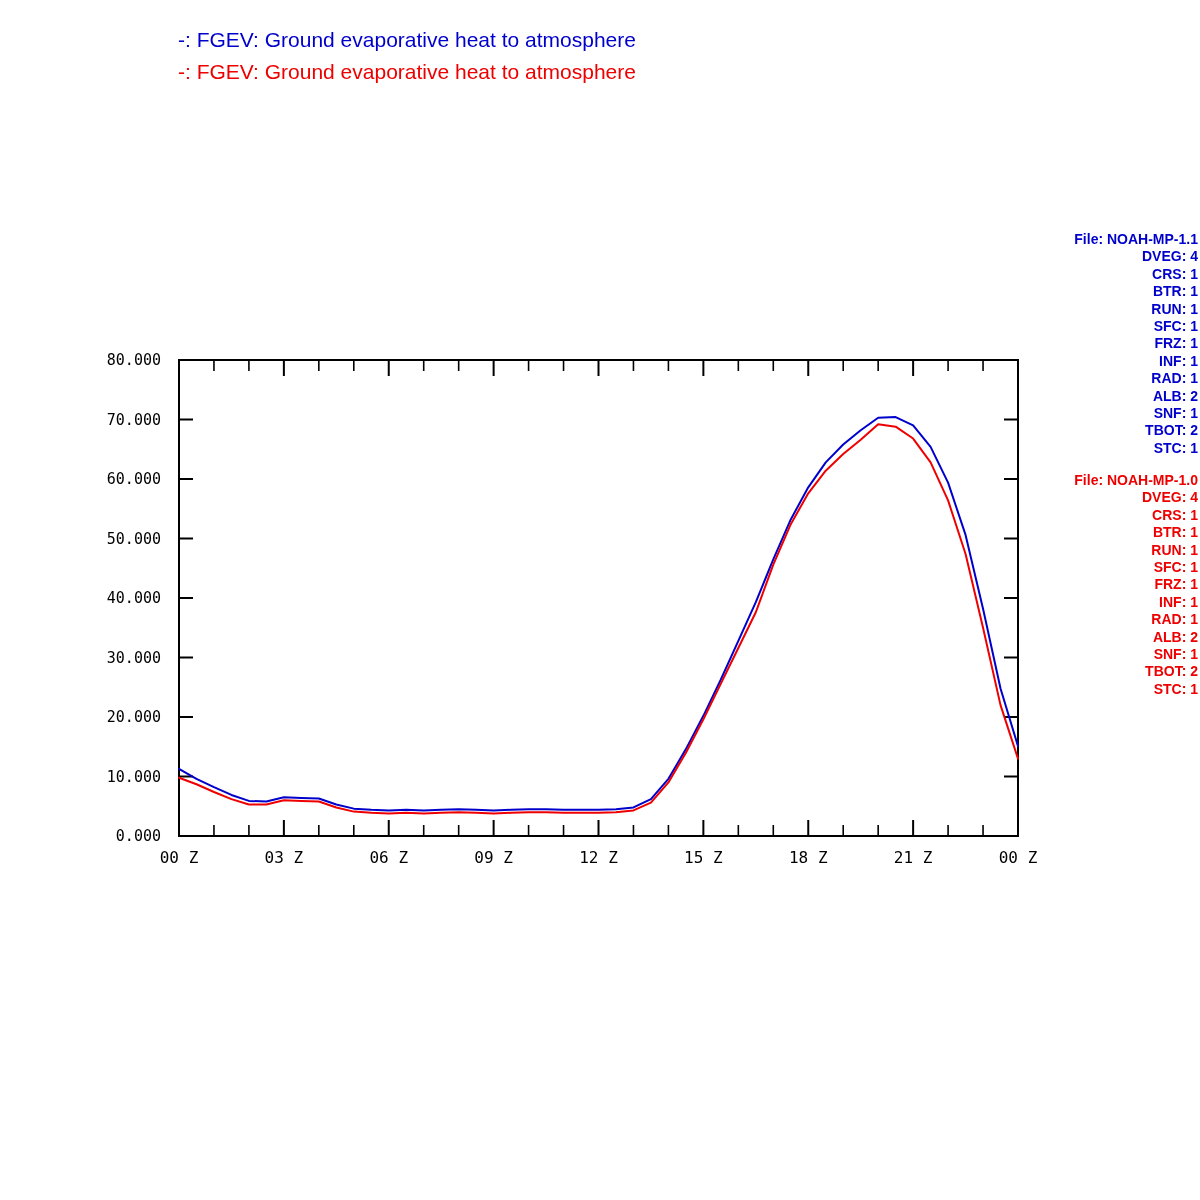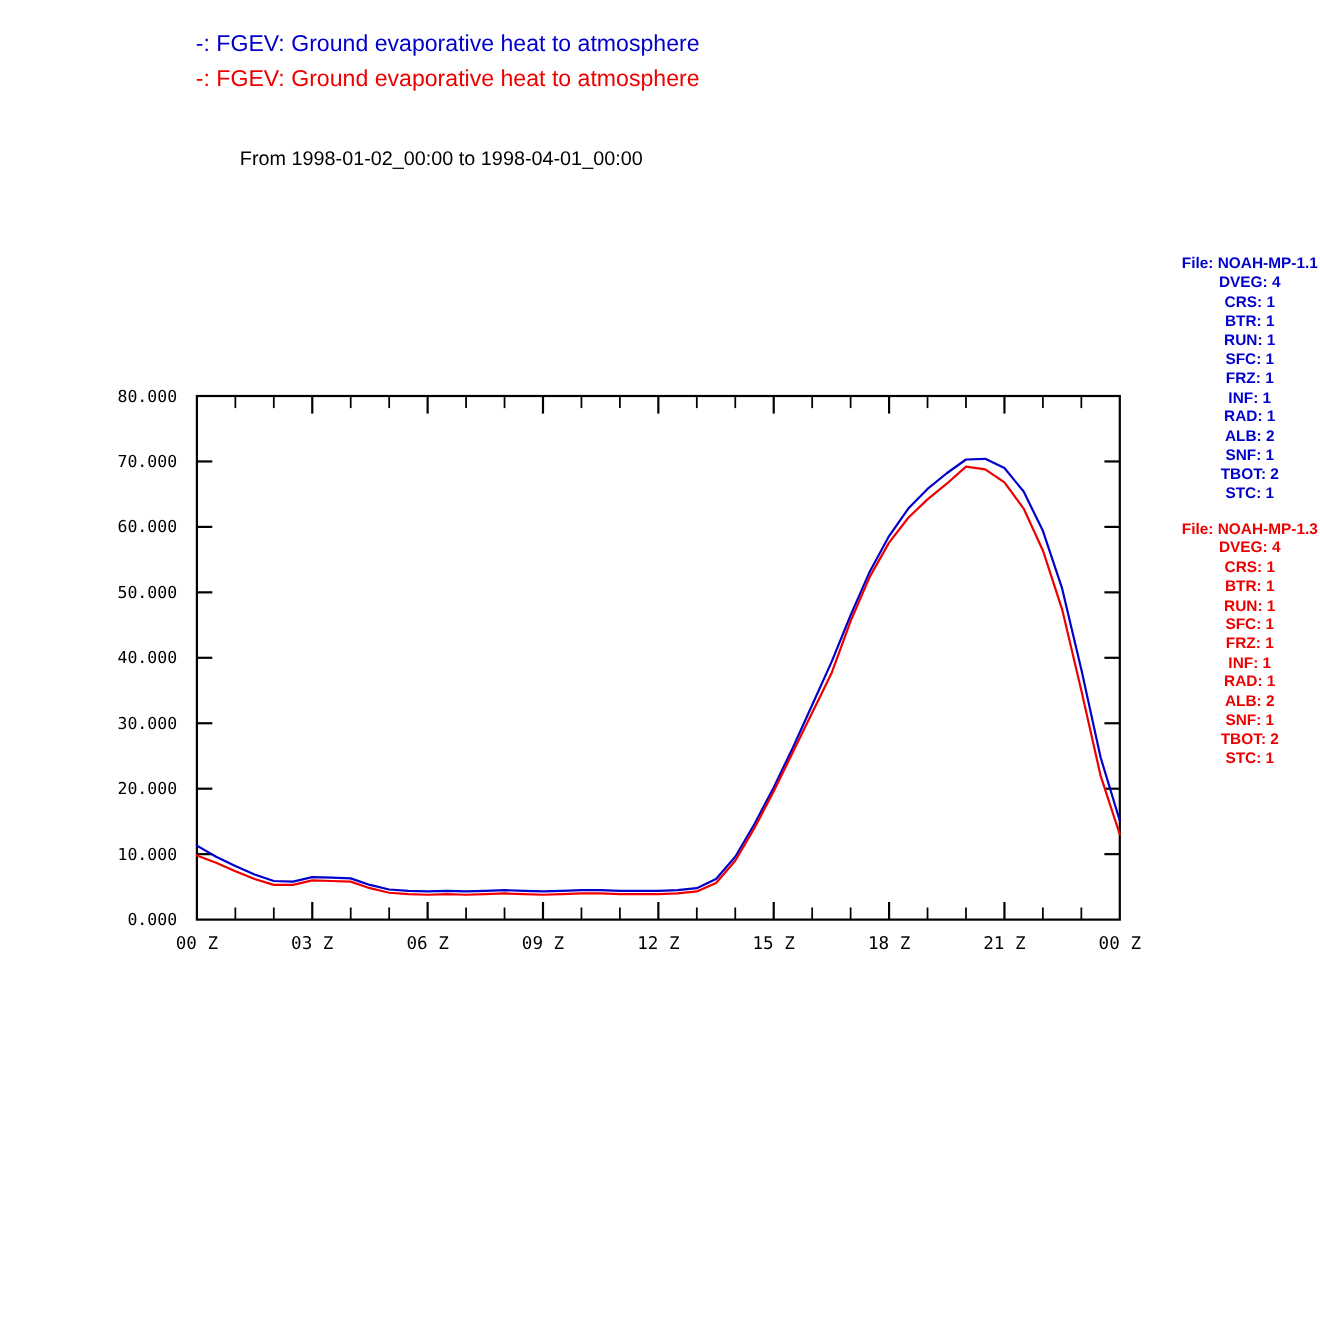--- a/index.html
+++ b/index.html
@@ -58,21 +58,21 @@
     position: absolute;
     right: 2px;
     text-align: right;
     font-size: 14px;
     font-weight: bold;
     line-height: 17.4px;
     white-space: nowrap;
   }
   #legend-block-0 { top: 231px; color: #0000cc; }
   #legend-block-1 { top: 472px; color: #ee0000; }
-  .legend-line { display: block; text-align: center; }
+  .legend-line { display: block; }
 
   
   .plot-wrap {
     position: absolute;
     left: 0; top: 0;
     width: 1200px; height: 1200px;
   }
   svg.plot { display: block; }
 
   .ylabel {
@@ -88,40 +88,39 @@
 </style>
 </head>
 <body>
 
 <div class="canvas">
 
   <div class="series-title" id="series-title-0">-: FGEV: Ground evaporative heat to atmosphere</div>
 
   <div class="series-title" id="series-title-1">-: FGEV: Ground evaporative heat to atmosphere</div>
 
-  <div class="period-line">From 1998-01-02_00:00 to 1998-04-01_00:00</div>
 
   <div class="legend-block" id="legend-block-0" style="color: rgb(0, 0, 204);">
       <span class="legend-line">File: NOAH-MP-1.1</span>
       <span class="legend-line">DVEG: 4</span>
       <span class="legend-line">CRS: 1</span>
       <span class="legend-line">BTR: 1</span>
       <span class="legend-line">RUN: 1</span>
       <span class="legend-line">SFC: 1</span>
       <span class="legend-line">FRZ: 1</span>
       <span class="legend-line">INF: 1</span>
       <span class="legend-line">RAD: 1</span>
       <span class="legend-line">ALB: 2</span>
       <span class="legend-line">SNF: 1</span>
       <span class="legend-line">TBOT: 2</span>
       <span class="legend-line">STC: 1</span>
     </div>
 
   <div class="legend-block" id="legend-block-1" style="color: rgb(238, 0, 0);">
-      <span class="legend-line">File: NOAH-MP-1.3</span>
+      <span class="legend-line">File: NOAH-MP-1.0</span>
       <span class="legend-line">DVEG: 4</span>
       <span class="legend-line">CRS: 1</span>
       <span class="legend-line">BTR: 1</span>
       <span class="legend-line">RUN: 1</span>
       <span class="legend-line">SFC: 1</span>
       <span class="legend-line">FRZ: 1</span>
       <span class="legend-line">INF: 1</span>
       <span class="legend-line">RAD: 1</span>
       <span class="legend-line">ALB: 2</span>
       <span class="legend-line">SNF: 1</span>

